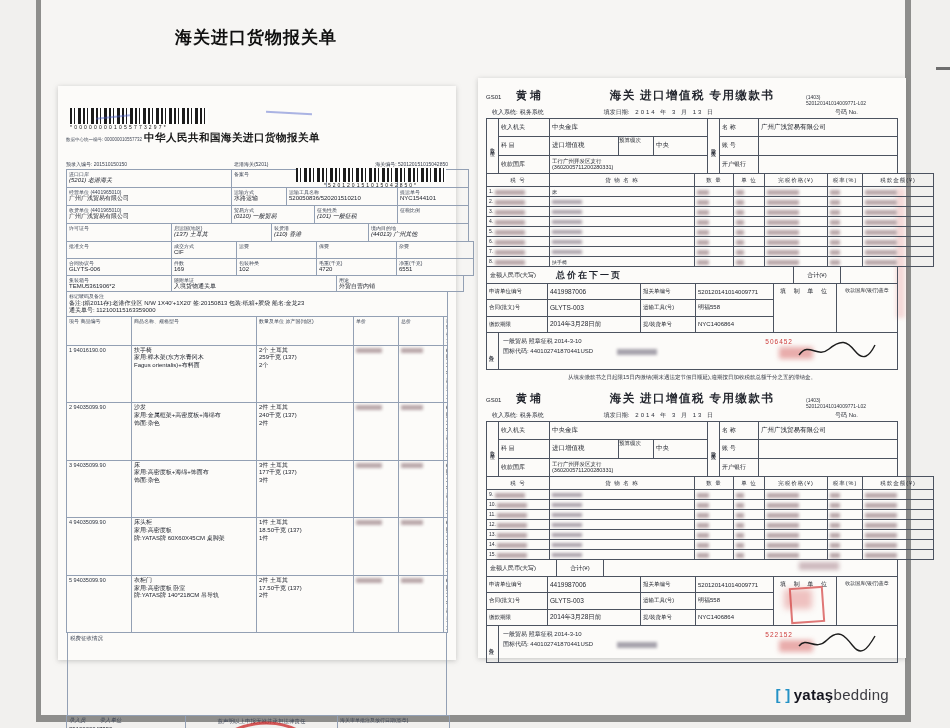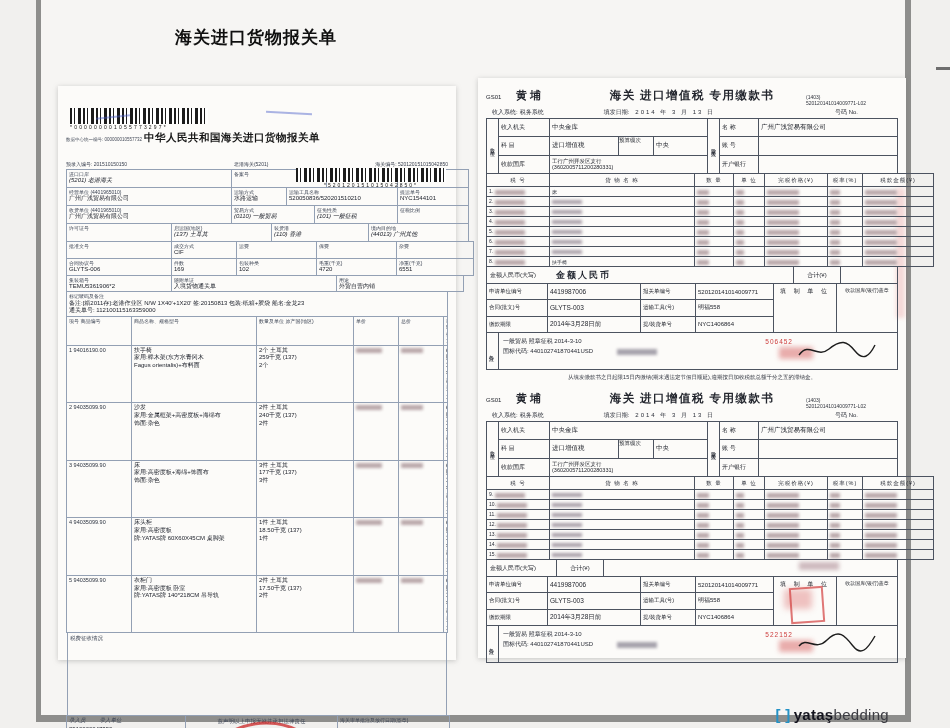--- a/index.html
+++ b/index.html
@@ -120,21 +120,21 @@
   .red-no{position:absolute;right:104px;top:5px;color:rgba(200,40,40,.9);font-size:6.5px;letter-spacing:1px;}
   .sig{position:absolute;right:20px;top:6px;}
   .rsmudge{position:absolute;right:84px;top:14px;width:34px;height:12px;background:rgba(205,55,55,.4);filter:blur(2.5px);border-radius:2px;}
   .amtblur{display:inline-block;width:40px;height:6px;background:#a7a3ad;filter:blur(1.8px);vertical-align:middle;margin-left:24px;}
   .red-seal{position:absolute;left:16px;top:10px;width:30px;height:32px;border:2px solid rgba(208,48,48,.65);transform:rotate(-4deg);}
   .red-blob{position:absolute;left:10px;top:12px;width:28px;height:20px;background:rgba(210,60,60,.3);filter:blur(3px);border-radius:3px;}
   .side-red{position:absolute;right:1px;top:110px;width:9px;height:130px;background:rgba(215,65,65,.18);filter:blur(2px);}
   .totblur{position:absolute;right:58px;top:2px;width:40px;height:8px;background:rgba(160,120,130,.5);filter:blur(2px);}
   .pc-note{font-size:5.5px;text-align:center;color:#30343e;margin-top:4px;}
   
-  .footer-logo{position:absolute;right:16px;top:706px;font-size:15px;letter-spacing:.3px;}
+  .footer-logo{position:absolute;right:16px;top:686px;font-size:15px;letter-spacing:.3px;}
   .lg-bracket{color:#2492c6;font-weight:bold;margin-right:3px;}
   .lg-bold{color:#15151f;font-weight:bold;}
   .lg-light{color:#3c3c42;}
 </style>
 </head>
 <body>
 
 <div class="stage">
   <div class="frame-l"></div>
   <div class="frame-r"></div>
@@ -614,21 +614,21 @@
                 <td><i class="bl blw12"></i></td>
                 <td><i class="bl blw8"></i></td>
                 <td><i class="bl blw32"></i></td>
                 <td><i class="bl blw10"></i></td>
                 <td><i class="bl blw32"></i></td>
               </tr>
             </tbody>
         </table>
         <div class="pc-amt">
           <span class="amt-lab">金额人民币(大写)</span>
-          <span class="amt-val">金额人民币</span>
+          <span class="amt-val">总价在下一页</span>
           <span class="amt-tot">合计(¥)</span>
           <span class="amt-sp"></span>
         </div>
         <div class="pc-lower">
           <div class="low-left">
             <div class="lrow">
                 <span class="llab">申请单位编号</span>
                 <span class="lval">4419987006</span>
                 <span class="llab2">报关单编号</span>
                 <span class="lval2">520120141014009771</span>

